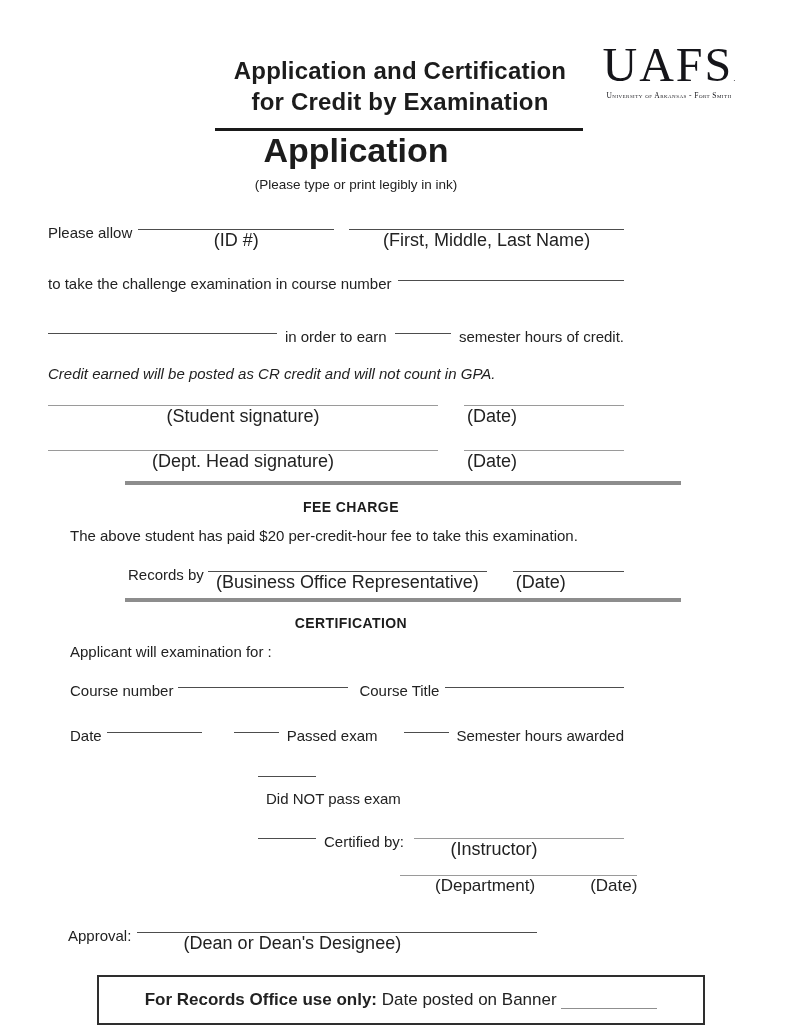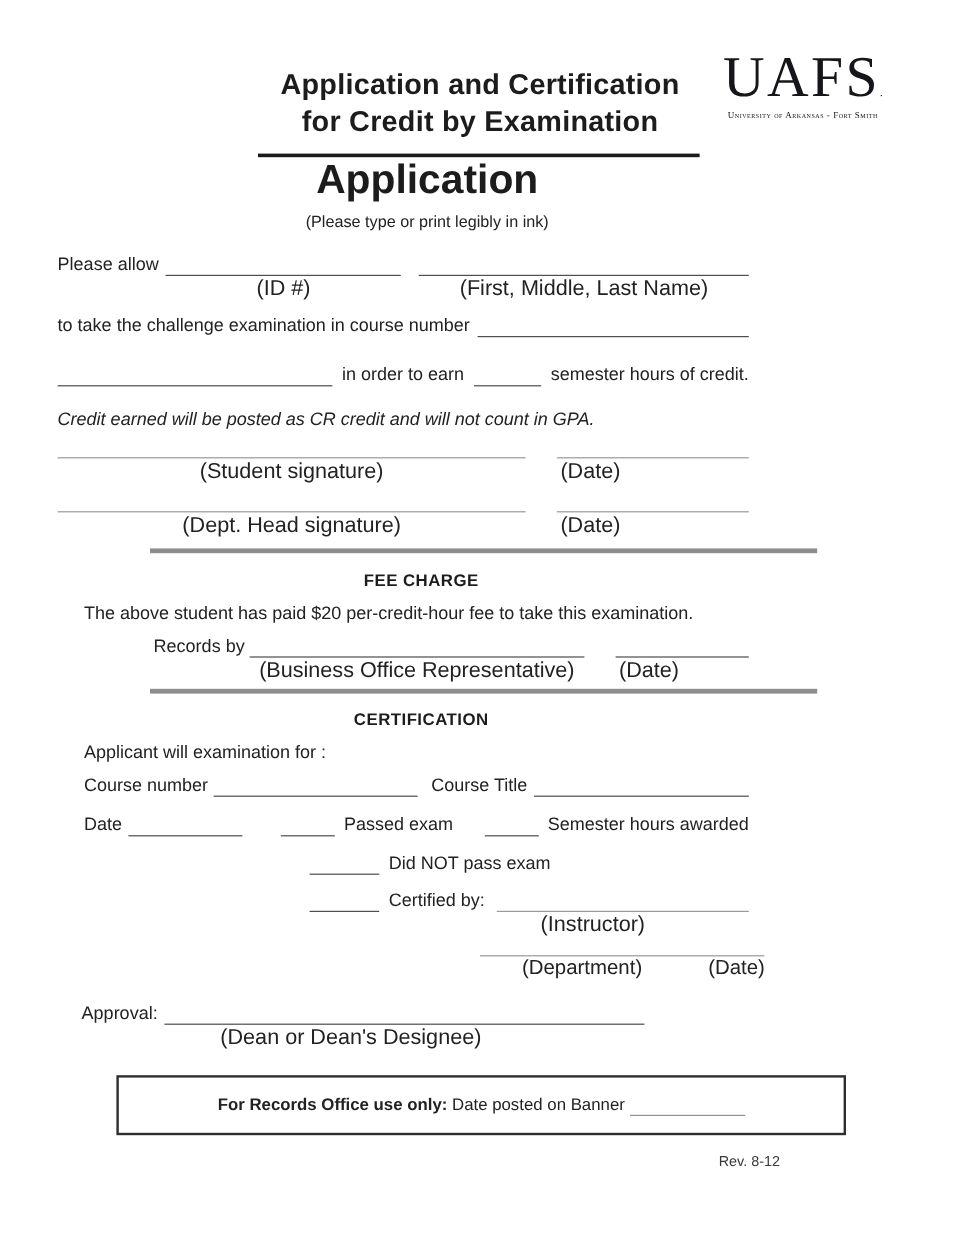--- a/index.html
+++ b/index.html
@@ -36,39 +36,39 @@
   }
 
   
   .main { position: absolute; top: 131px; left: 0; width: 712px; }
   .app-heading { text-align: center; font-size: 34px; font-weight: bold; color: #1c1c1c; line-height: 38px; }
   .instruction { text-align: center; font-size: 13.5px; margin-top: 7px; line-height: 17px; }
 
   .content { padding: 0 88px 0 48px; font-size: 15px; }
 
   .row { display: flex; align-items: flex-start; }
-  .lbl { white-space: nowrap; line-height: 19px; }
+  .lbl { white-space: nowrap; line-height: 19px; margin-top: 12px; }
   .field { display: flex; flex-direction: column; }
   .blank { display: block; height: 19px; border-bottom: 1px solid #4d4d4d; }
   .blank.light { border-color: #9a9a9a; }
   .iblank { display: inline-block; height: 19px; border-bottom: 1px solid #4d4d4d; }
   .sub { font-size: 18px; line-height: 16px; margin-top: 2px; text-align: center; }
   .sub.left { text-align: left; padding-left: 3px; }
   .sub-row { display: flex; font-size: 17px; line-height: 16px; margin-top: 2px; }
 
   .italic-note { font-style: italic; margin-top: 18px; line-height: 19px; }
 
   .gray-rule { height: 4px; background: #8d8d8d; margin-left: 77px; width: 556px; }
 
   .sec-heading { text-align: center; font-size: 14px; font-weight: bold; letter-spacing: 0.4px; margin-left: 30px; line-height: 21px; color:#1c1c1c; }
 
   .records-box {
     margin: 24px 0 0 49px; width: 608px;
     border: 2px solid #2e2e2e; padding: 13px 10px 14px;
-    text-align: center; font-size: 14px; line-height: 19px;
+    text-align: center; font-size: 17px; line-height: 19px;
   }
   .records-box .bold { font-weight: bold; }
   .records-box .iblank { width: 96px; border-color: #8f8f8f; vertical-align: bottom; }
 
   .rev { text-align: right; margin: 15px -26px 0 0; font-size: 12px; color: #3a3a3a; }
 
   
   .mt4  { margin-top: 4px; }  .mt8  { margin-top: 8px; }
   .mt11 { margin-top: 11px; } .mt12 { margin-top: 12px; }
   .mt13 { margin-top: 13px; } .mt14 { margin-top: 14px; } .mt18 { margin-top: 18px; }
@@ -174,21 +174,21 @@
 
       <div class="row mt14" style="margin-left:22px;">
         <span class="lbl">Date</span>
         <span class="iblank" style="width:125px; margin-left:5px;"></span>
         <span class="iblank" style="width:58px; margin-left:32px;"></span>
         <span class="lbl" style="margin-left:8px;">Passed exam</span>
         <span class="iblank" style="width:60px; margin-left:26px;"></span>
         <span class="lbl" style="margin-left:7px;">Semester hours awarded</span>
       </div>
 
-      <div class="row mt13" style="margin-left:210px;">
+      <div class="row mt13" style="margin-left:210px;flex-direction:column;">
         <span class="iblank" style="width:58px;"></span>
         <span class="lbl" style="margin-left:8px;">Did NOT pass exam</span>
       </div>
 
       <div class="row mt12" style="margin-left:210px;">
         <span class="iblank" style="width:58px;"></span>
         <span class="lbl" style="margin-left:8px;">Certified by:</span>
         <div class="field" style="flex:1; margin-left:10px;">
           <span class="blank light"></span>
           <span class="sub" style="padding-right:50px;">(Instructor)</span>

